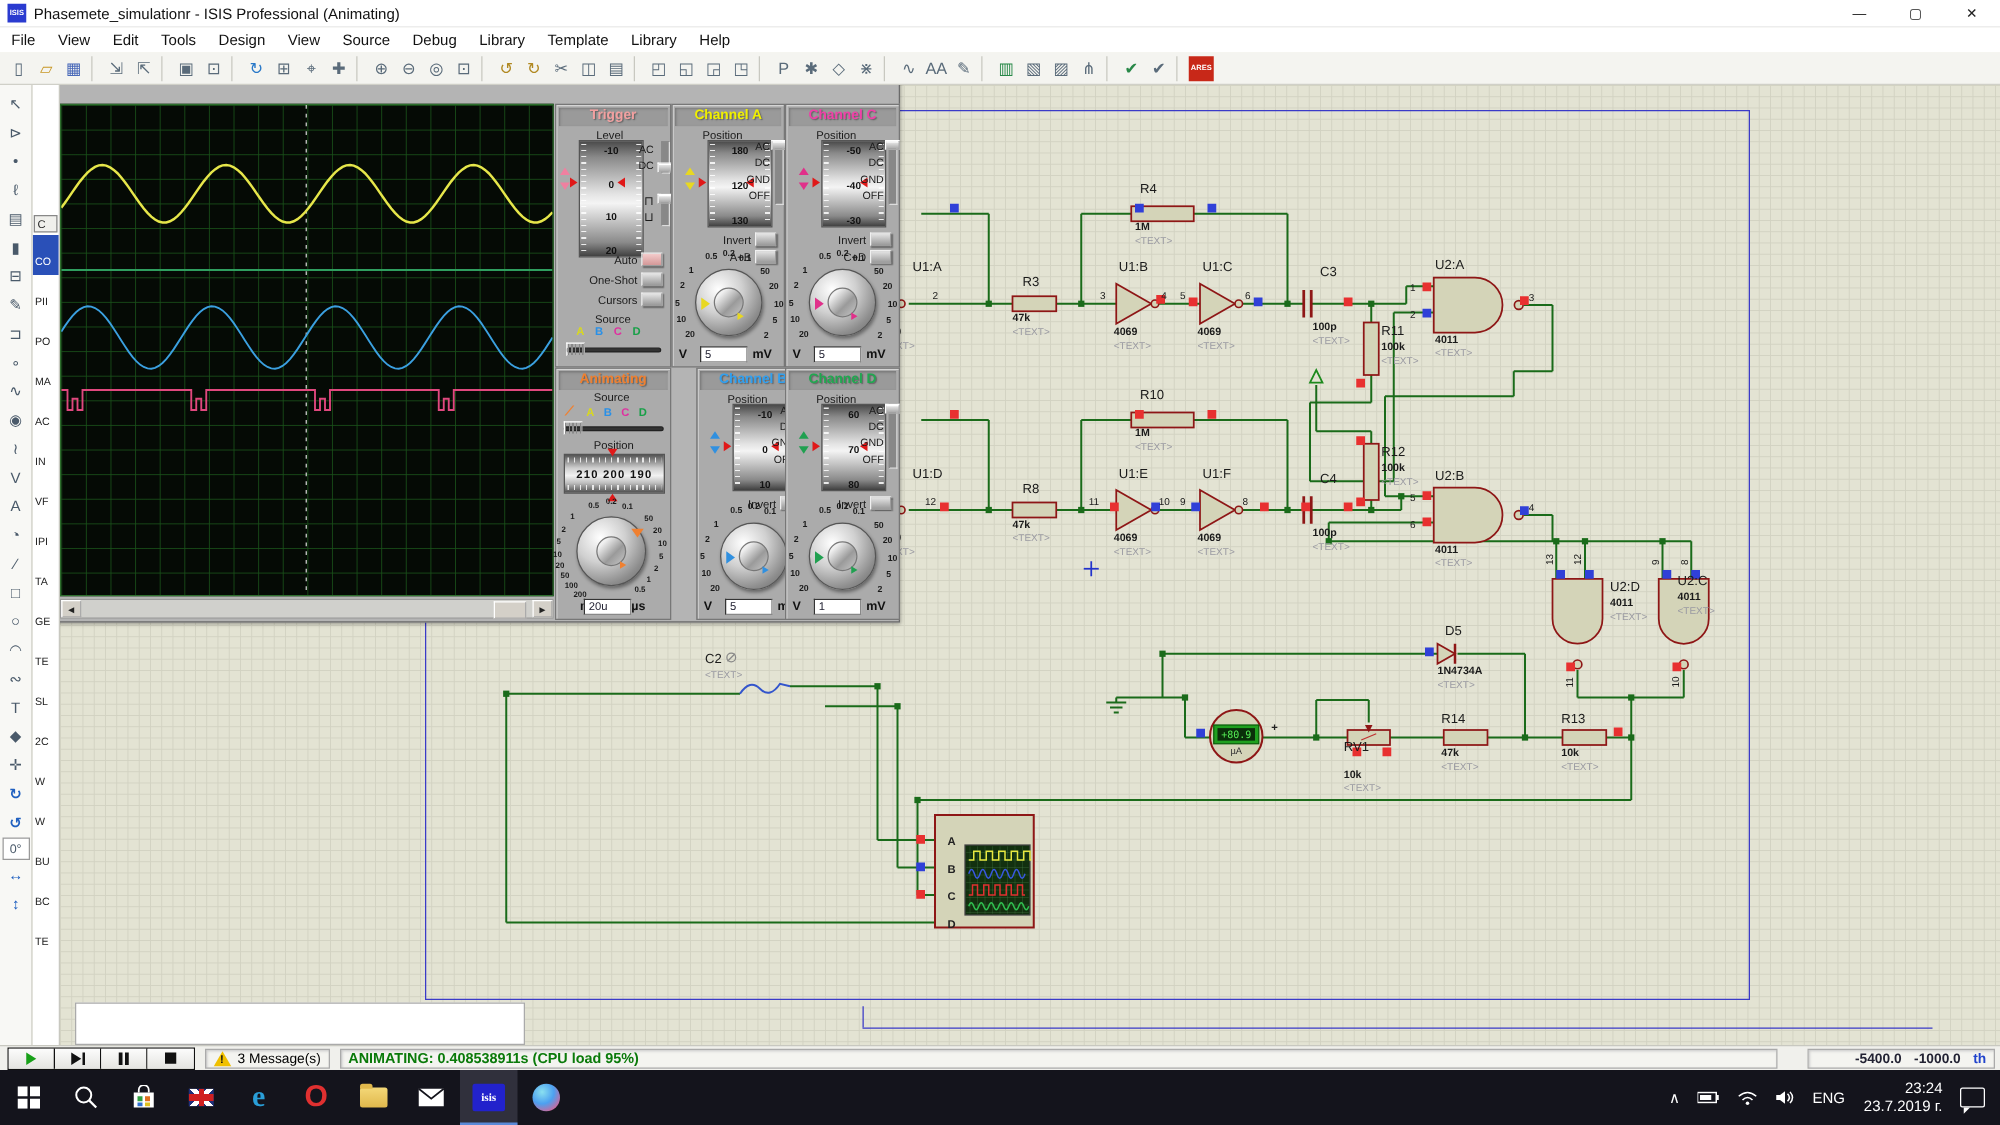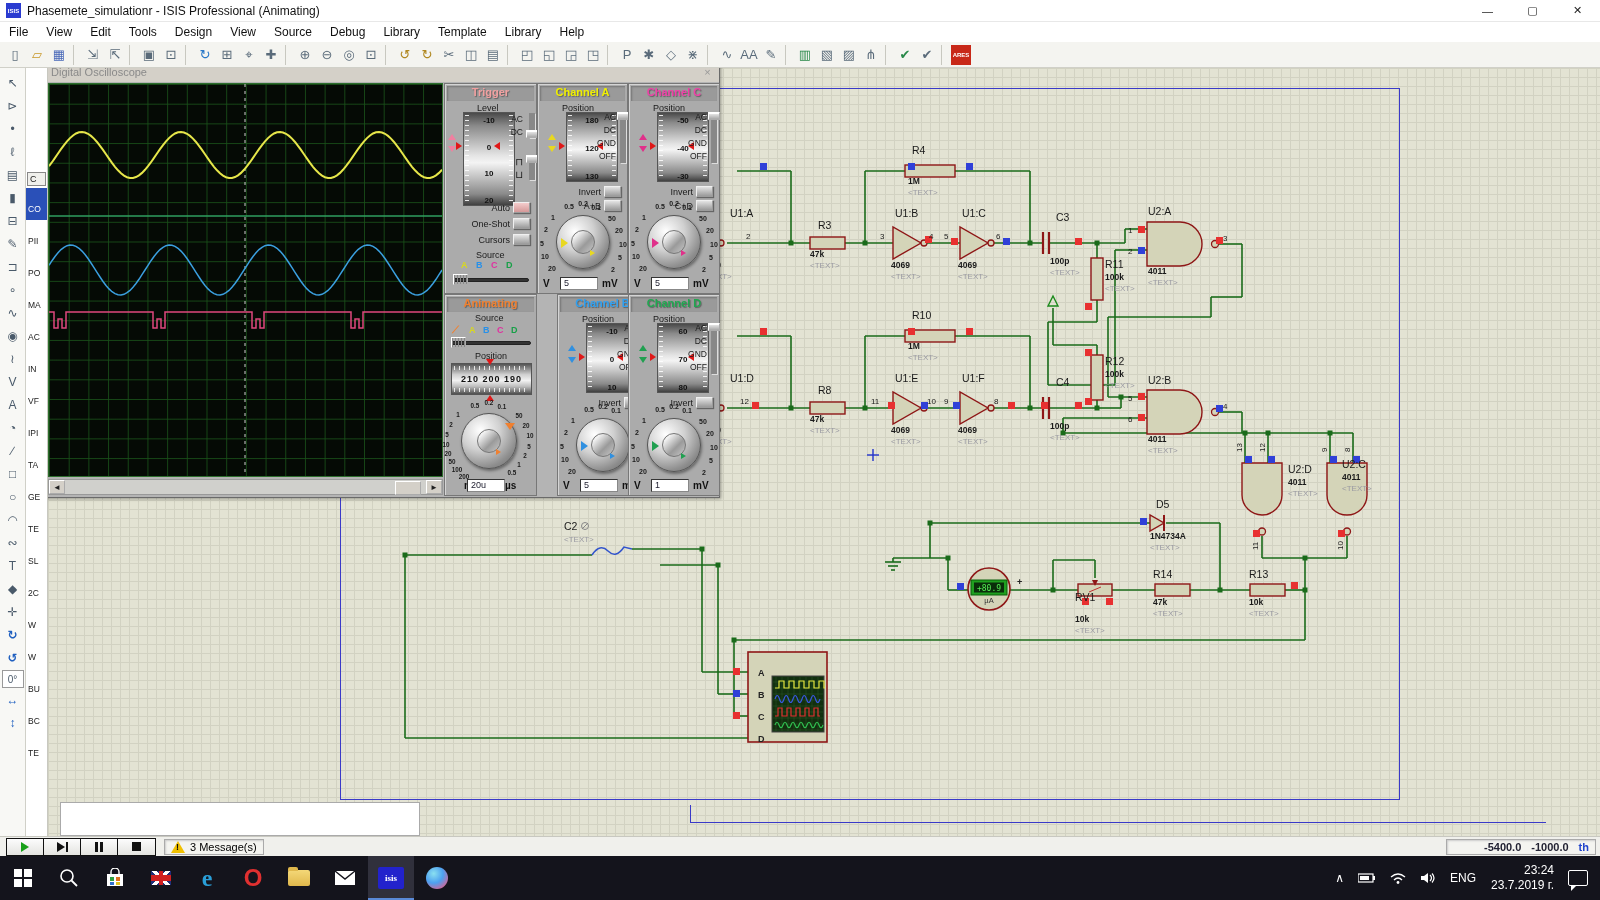--- a/index.html
+++ b/index.html
@@ -445,24 +445,20 @@
       <text x="1249" y="605" fill="#1a1a1a" font-size="8.5px" font-weight="bold">10k</text>
       <text x="1249" y="616" fill="#9a9aa2" font-size="8px">&lt;TEXT&gt;</text>
       <text x="1075" y="601" fill="#1a1a1a" font-size="10.5px">RV1</text>
       <text x="1075" y="622" fill="#1a1a1a" font-size="8.5px" font-weight="bold">10k</text>
       <text x="1075" y="633" fill="#9a9aa2" font-size="8px">&lt;TEXT&gt;</text>
       <text x="564" y="530" fill="#1a1a1a" font-size="10.5px">C2</text>
       <text x="564" y="542" fill="#9a9aa2" font-size="8px">&lt;TEXT&gt;</text>
     </svg>
 
   <div id="scope">
-    <div id="scope-titlebar">
-      <span id="scope-title">Digital Oscilloscope</span>
-      <span id="scope-close">×</span>
-    </div>
     <div id="scope-display">
       <svg id="wave-svg" width="393" height="392">
           <line x1="196" y1="0" x2="196" y2="392" stroke="#cfcfcf" stroke-width="1" stroke-dasharray="3,4"></line>
           <path d="M0.0,82.2 L3.0,78.2 L6.0,73.9 L9.0,69.5 L12.0,65.2 L15.0,61.1 L18.0,57.4 L21.0,54.1 L24.0,51.5 L27.0,49.5 L30.0,48.3 L33.0,48.0 L36.0,48.5 L39.0,49.8 L42.0,51.9 L45.0,54.6 L48.0,58.0 L51.0,61.8 L54.0,65.9 L57.0,70.3 L60.0,74.6 L63.0,78.9 L66.0,82.8 L69.0,86.3 L72.0,89.3 L75.0,91.6 L78.0,93.2 L81.0,93.9 L84.0,93.9 L87.0,93.0 L90.0,91.3 L93.0,88.9 L96.0,85.8 L99.0,82.2 L102.0,78.2 L105.0,73.9 L108.0,69.5 L111.0,65.2 L114.0,61.1 L117.0,57.4 L120.0,54.1 L123.0,51.5 L126.0,49.5 L129.0,48.3 L132.0,48.0 L135.0,48.5 L138.0,49.8 L141.0,51.9 L144.0,54.6 L147.0,58.0 L150.0,61.8 L153.0,65.9 L156.0,70.3 L159.0,74.6 L162.0,78.9 L165.0,82.8 L168.0,86.3 L171.0,89.3 L174.0,91.6 L177.0,93.2 L180.0,93.9 L183.0,93.9 L186.0,93.0 L189.0,91.3 L192.0,88.9 L195.0,85.8 L198.0,82.2 L201.0,78.2 L204.0,73.9 L207.0,69.5 L210.0,65.2 L213.0,61.1 L216.0,57.4 L219.0,54.1 L222.0,51.5 L225.0,49.5 L228.0,48.3 L231.0,48.0 L234.0,48.5 L237.0,49.8 L240.0,51.9 L243.0,54.6 L246.0,58.0 L249.0,61.8 L252.0,65.9 L255.0,70.3 L258.0,74.6 L261.0,78.9 L264.0,82.8 L267.0,86.3 L270.0,89.3 L273.0,91.6 L276.0,93.2 L279.0,93.9 L282.0,93.9 L285.0,93.0 L288.0,91.3 L291.0,88.9 L294.0,85.8 L297.0,82.2 L300.0,78.2 L303.0,73.9 L306.0,69.5 L309.0,65.2 L312.0,61.1 L315.0,57.4 L318.0,54.1 L321.0,51.5 L324.0,49.5 L327.0,48.3 L330.0,48.0 L333.0,48.5 L336.0,49.8 L339.0,51.9 L342.0,54.6 L345.0,58.0 L348.0,61.8 L351.0,65.9 L354.0,70.3 L357.0,74.6 L360.0,78.9 L363.0,82.8 L366.0,86.3 L369.0,89.3 L372.0,91.6 L375.0,93.2 L378.0,93.9 L381.0,93.9 L384.0,93.0 L387.0,91.3 L390.0,88.9 L393.0,85.8 " fill="none" stroke="#e6e64a" stroke-width="2"></path>
           <path d="M0,132 L393,132" fill="none" stroke="#2f9e5f" stroke-width="1.5"></path>
           <path d="M0.0,181.3 L3.0,176.7 L6.0,172.5 L9.0,168.7 L12.0,165.6 L15.0,163.3 L18.0,161.7 L21.0,161.0 L24.0,161.3 L27.0,162.4 L30.0,164.3 L33.0,167.1 L36.0,170.5 L39.0,174.5 L42.0,179.0 L45.0,183.6 L48.0,188.4 L51.0,193.0 L54.0,197.5 L57.0,201.5 L60.0,204.9 L63.0,207.7 L66.0,209.6 L69.0,210.7 L72.0,211.0 L75.0,210.3 L78.0,208.7 L81.0,206.4 L84.0,203.3 L87.0,199.5 L90.0,195.3 L93.0,190.7 L96.0,186.0 L99.0,181.3 L102.0,176.7 L105.0,172.5 L108.0,168.7 L111.0,165.6 L114.0,163.3 L117.0,161.7 L120.0,161.0 L123.0,161.3 L126.0,162.4 L129.0,164.3 L132.0,167.1 L135.0,170.5 L138.0,174.5 L141.0,179.0 L144.0,183.6 L147.0,188.4 L150.0,193.0 L153.0,197.5 L156.0,201.5 L159.0,204.9 L162.0,207.7 L165.0,209.6 L168.0,210.7 L171.0,211.0 L174.0,210.3 L177.0,208.7 L180.0,206.4 L183.0,203.3 L186.0,199.5 L189.0,195.3 L192.0,190.7 L195.0,186.0 L198.0,181.3 L201.0,176.7 L204.0,172.5 L207.0,168.7 L210.0,165.6 L213.0,163.3 L216.0,161.7 L219.0,161.0 L222.0,161.3 L225.0,162.4 L228.0,164.3 L231.0,167.1 L234.0,170.5 L237.0,174.5 L240.0,179.0 L243.0,183.6 L246.0,188.4 L249.0,193.0 L252.0,197.5 L255.0,201.5 L258.0,204.9 L261.0,207.7 L264.0,209.6 L267.0,210.7 L270.0,211.0 L273.0,210.3 L276.0,208.7 L279.0,206.4 L282.0,203.3 L285.0,199.5 L288.0,195.3 L291.0,190.7 L294.0,186.0 L297.0,181.3 L300.0,176.7 L303.0,172.5 L306.0,168.7 L309.0,165.6 L312.0,163.3 L315.0,161.7 L318.0,161.0 L321.0,161.3 L324.0,162.4 L327.0,164.3 L330.0,167.1 L333.0,170.5 L336.0,174.5 L339.0,179.0 L342.0,183.6 L345.0,188.4 L348.0,193.0 L351.0,197.5 L354.0,201.5 L357.0,204.9 L360.0,207.7 L363.0,209.6 L366.0,210.7 L369.0,211.0 L372.0,210.3 L375.0,208.7 L378.0,206.4 L381.0,203.3 L384.0,199.5 L387.0,195.3 L390.0,190.7 L393.0,186.0 " fill="none" stroke="#3ba0e0" stroke-width="1.5"></path>
           <path d="M0,228 L5,228 l0,16 l4,0 l0,-9 l4,0 l0,9 l4,0 l0,-16 L104,228 l0,16 l4,0 l0,-9 l4,0 l0,9 l4,0 l0,-16 L203,228 l0,16 l4,0 l0,-9 l4,0 l0,9 l4,0 l0,-16 L302,228 l0,16 l4,0 l0,-9 l4,0 l0,9 l4,0 l0,-16 L393,228" fill="none" stroke="#e0487e" stroke-width="1.5"></path>
         </svg>
     </div>
     <div id="scope-hscroll">
@@ -862,20 +858,23 @@
           <div class="pause-bar"></div>
         </div>
       <div class="abtn">
           <div class="stop-sq"></div>
         </div>
     </div>
     <div class="sbox">
       <div id="warn-ico"></div>
       <span>3 Message(s)</span>
     </div>
+    <div class="sbox" id="anim-box">
+      <span>ANIMATING: 0.408538911s (CPU load 95%)</span>
+    </div>
     <div class="sbox" id="coord-box">
       <span>-5400.0</span>
       <span>-1000.0</span>
       <span id="coord-units">th</span>
     </div>
   </div>
 
   <div id="taskbar">
     <div id="tb-icons" style="display:flex">
         <div class="tb-slot">

